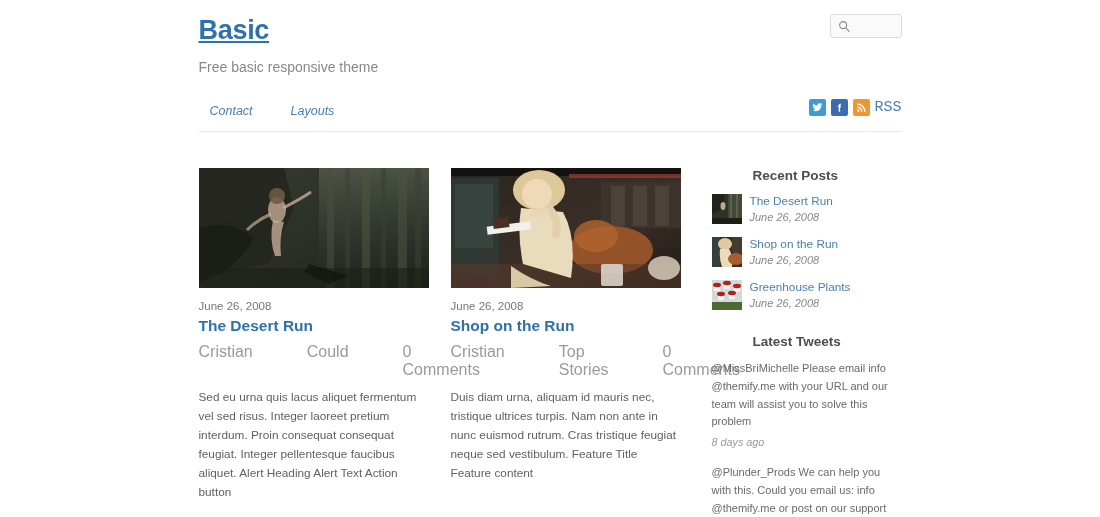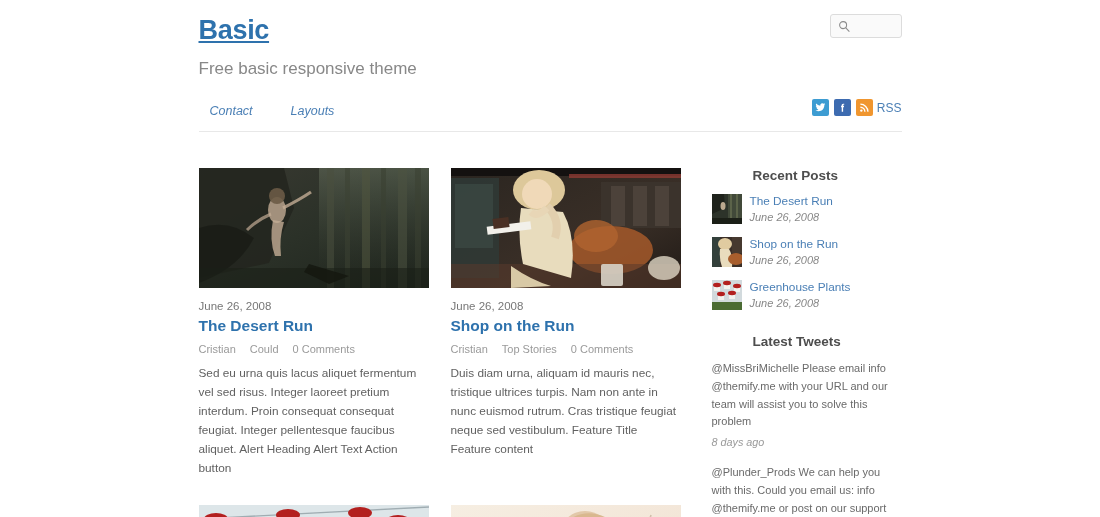--- a/index.html
+++ b/index.html
@@ -31,21 +31,21 @@
     font-size: 27px;
     font-weight: bold;
     color: #2e72ad;
     letter-spacing: -0.3px;
     margin: 0;
     padding-top: 4px;
     line-height: 1.1;
     display: inline-block;
   }
   .site-tagline {
-    font-size: 17px;
+    font-size: 14px;
     color: #888888;
     margin-top: 13px;
   }
   .search-wrap {
     position: absolute;
     right: 0;
     top: 2px;
     width: 72px;
     height: 24px;
     border: 1px solid #dcdcdc;
@@ -113,23 +113,24 @@
     justify-content: center;
     color: #fff;
     font-size: 11px;
     line-height: 1;
   }
   .sbtn.tw { background: #3d9cd2; }
   .sbtn.fb { background: #3d6bb0; }
   .sbtn.rss { background: #f0962f; }
   .rss-label {
     margin-left: 4px;
-    font-size: 12px;
+    font-size: 15px;
     color: #4a7fb5;
     text-decoration: none;
+    font-family: Liberation Mono, monospace;
   }
 
   
   .layout {
     display: flex;
     margin-top: 36px;
   }
   .main {
     width: 482px;
     display: flex;
@@ -157,23 +158,24 @@
     font-size: 15.5px;
     font-weight: bold;
     color: #2e72ad;
     margin-top: 5px;
     line-height: 1.2;
     text-decoration: none;
     display: block;
   }
   .post-meta {
     margin-top: 7px;
-    font-size: 11px;
+    font-size: 16px;
     color: #9a9a9a;
     display: flex;
+    gap: 40px;
   }
   .post-meta span { margin-right: 14px; }
   .post-excerpt {
     margin-top: 9px;
     font-size: 11.8px;
     line-height: 1.62;
     color: #616161;
   }
 
   

